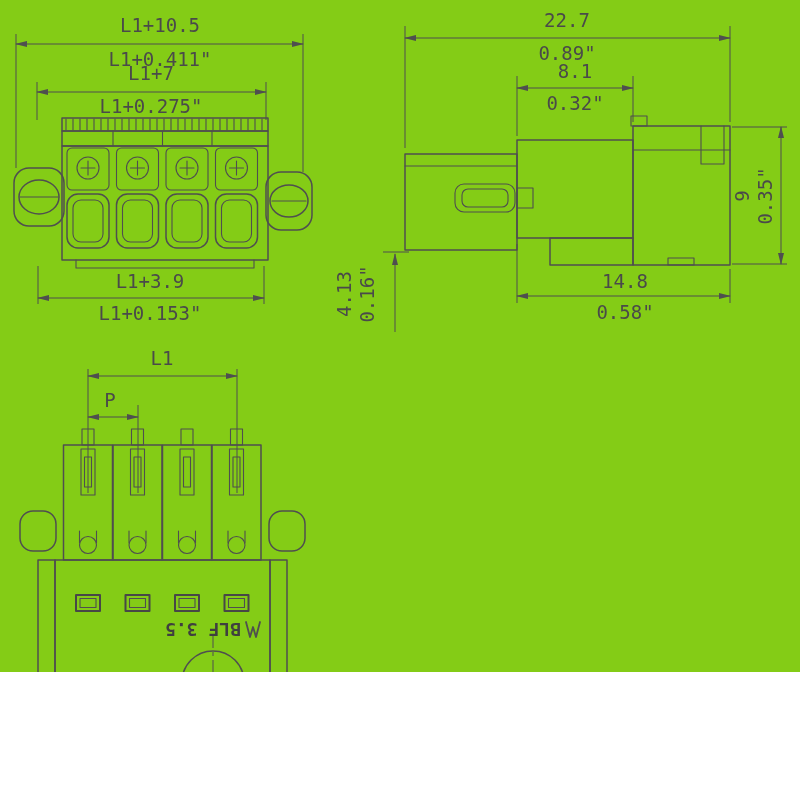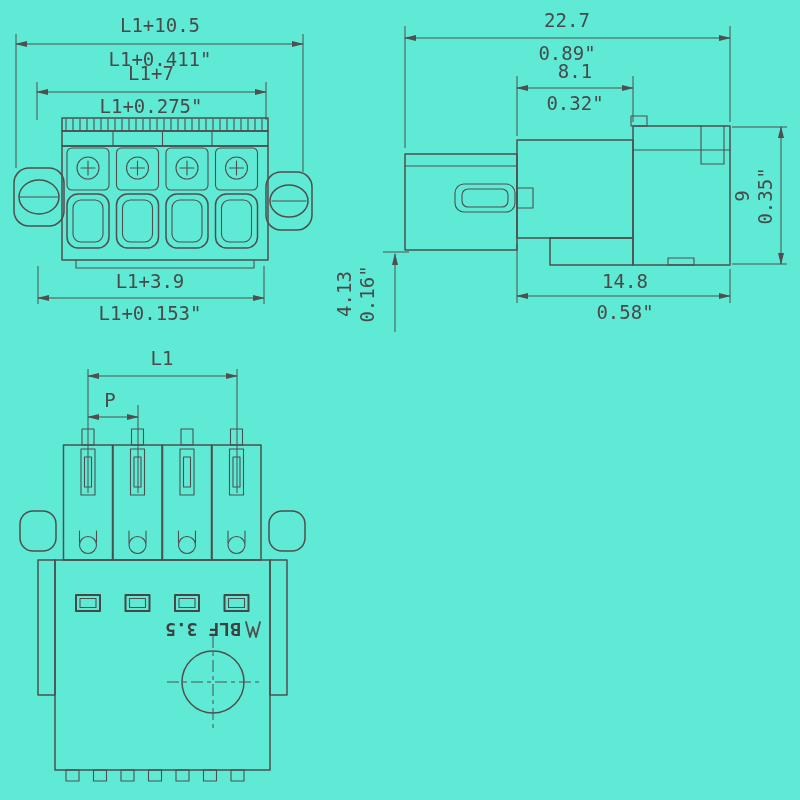--- a/index.html
+++ b/index.html
@@ -1,16 +1,16 @@
 <!DOCTYPE html>
 <html><head>
 <meta charset="utf-8">
 <style>
   html,body{margin:0;padding:0;background:#ffffff;}
-  #sheet{position:relative;width:800px;height:800px;background:#5eead4;overflow:hidden;
+  #sheet{position:relative;width:800px;height:672px;background:#84cc16;overflow:hidden;
          font-family:"DejaVu Sans Mono", monospace;}
   svg{position:absolute;overflow:visible;}
   .ol{fill:none;stroke:#4f4f4f;stroke-width:1.5;stroke-linejoin:round;stroke-linecap:round;}
   .d2{fill:none;stroke:#4f4f4f;stroke-width:1.1;stroke-linejoin:round;stroke-linecap:round;}
   .b2{fill:none;stroke:#474747;stroke-width:2;stroke-linejoin:round;}
   .dim{fill:none;stroke:#4f4f4f;stroke-width:1;}
   text{font-family:"DejaVu Sans Mono", monospace;font-size:19px;fill:#4a4a4a;}
   .tm{text-anchor:middle;}
   .mark{font-weight:bold;font-size:18px;fill:#3f3f3f;}
 </style>

